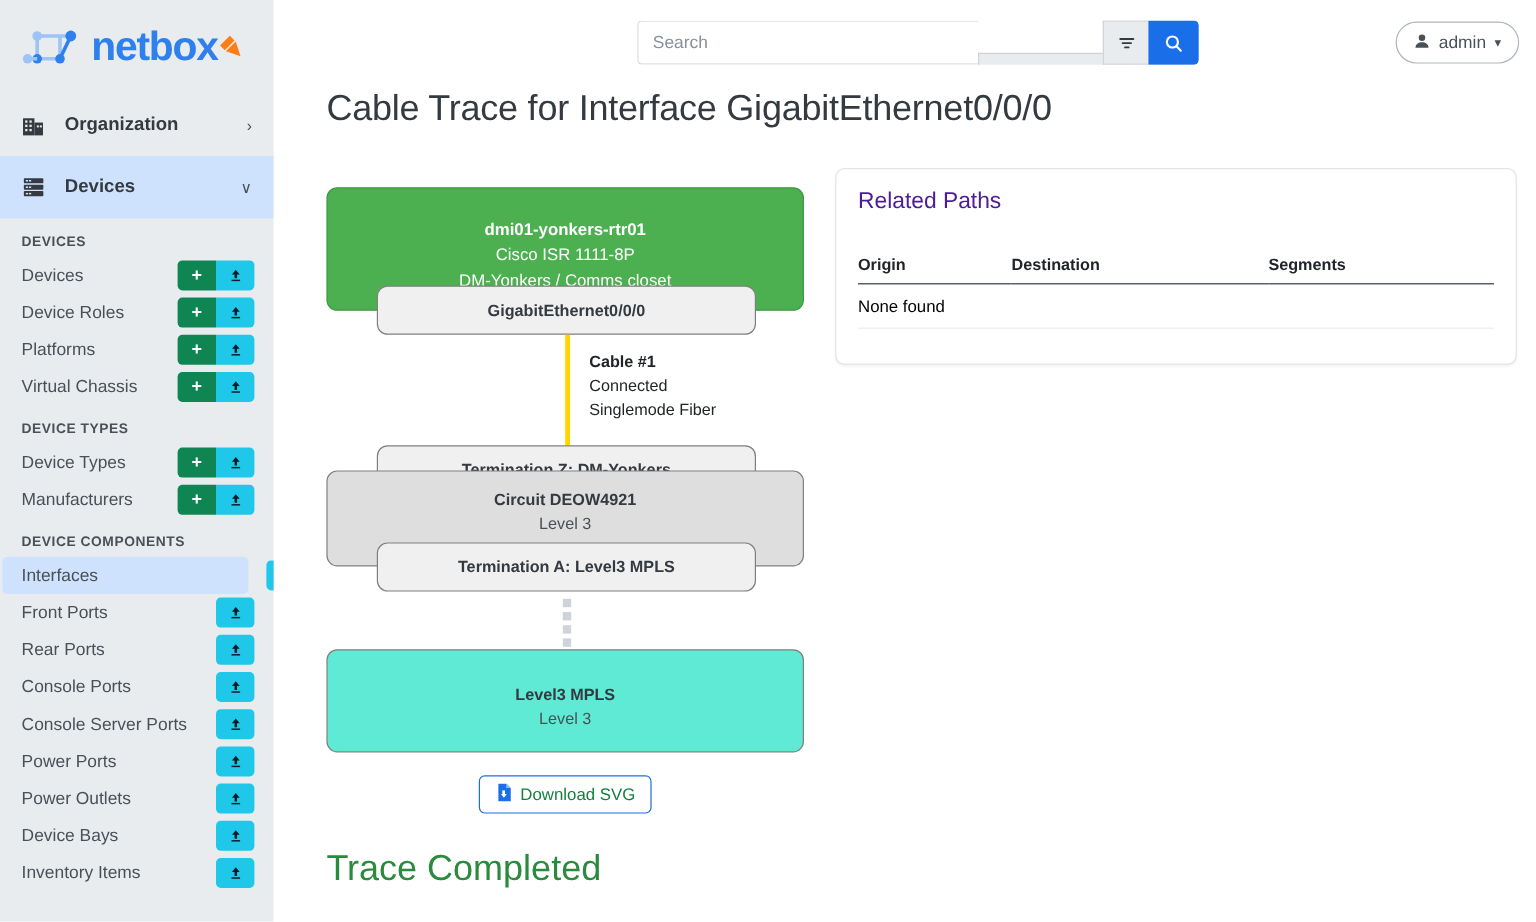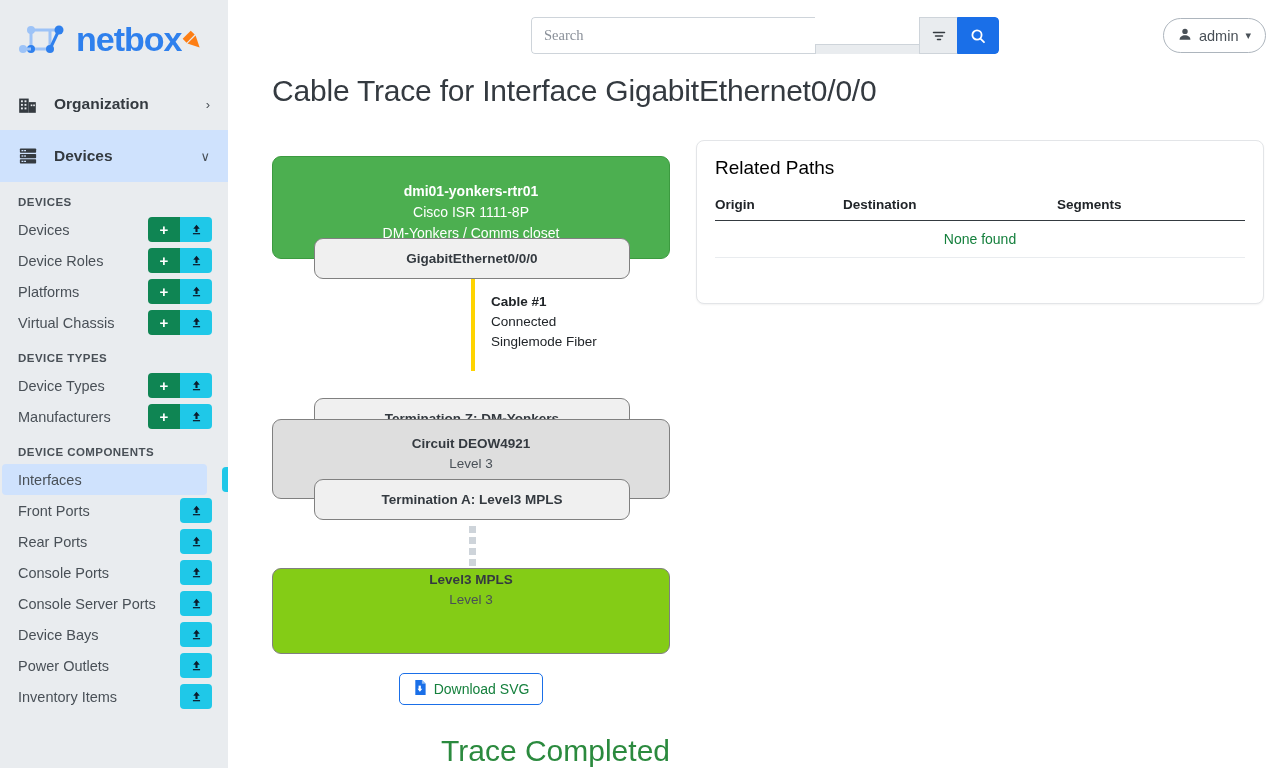--- a/index.html
+++ b/index.html
@@ -82,21 +82,21 @@
   .search-wrap {
     position: absolute; left: 275px; top: 17px;
     display: flex; height: 37px;
     border-radius: 4px; overflow: hidden;
   }
   .search-input {
     width: 284px; height: 37px;
     border: 1px solid #ced4da; border-right: none;
     border-radius: 4px 0 0 4px;
     padding: 0 12px; font-size: 14.5px; color: #212529;
-    font-family: Liberation Serif, serif;
+    font-family: Liberation Sans, sans-serif;
     outline: none; background: #fff;
   }
   .search-input::placeholder { color: #8a9099; }
   .search-scope {
     display: flex; align-items: center; justify-content: center;
     min-width: 104px; padding: 0 14px; height: 37px;
     background: #e9ecef; border: 1px solid #ced4da; border-right: none;
     font-size: 14.5px; color: #212529; cursor: pointer; margin-top: 27px;
   }
   .search-filter {
@@ -143,21 +143,21 @@
   .node-device .n2 { font-size: 14px; font-weight: 400; line-height: 21px; }
   .node-device .n3 { font-size: 14px; font-weight: 400; line-height: 21px; }
   .node-term {
     width: 316px; height: 41px; margin: 0 auto;
     background: #f0f0f0;
     display: flex; align-items: center; justify-content: center;
     font-size: 13.5px; font-weight: 700; color: #343a40;
   }
   .overlap-up { margin-top: -21px; }
   .cable-seg {
-    position: relative; height: 119px; width: 398px;
+    position: relative; height: 92px; width: 398px;
   }
   .cable-line {
     position: absolute; left: 199px; top: 0;
     width: 4px; height: 92px; background: #ffd400;
   }
   .cable-label {
     position: absolute; left: 219px; top: 13px;
     text-align: left;
   }
   .cable-label .cl1 { font-size: 13.5px; font-weight: 700; color: #212529; line-height: 20px; }
@@ -172,57 +172,58 @@
   .node-circuit .c2 { font-size: 13.5px; font-weight: 400; color: #495057; line-height: 20px; }
   .dot-seg {
     position: relative; height: 48px; width: 398px;
   }
   .dot-seg i {
     position: absolute; left: 197px;
     width: 7px; height: 7px; background: #ced4da; display: block;
   }
   .node-provider {
     width: 398px; height: 86px;
-    background: #84cc16;
+    background: #5eead4;
+    padding-top: 26px;
   }
   .node-provider .p1 { font-size: 13.5px; font-weight: 700; color: #343a40; line-height: 21px; }
   .node-provider .p2 { font-size: 13.5px; font-weight: 400; color: #495057; line-height: 20px; }
   .dl-wrap { width: 398px; text-align: center; margin-top: 19px; }
   .dl-btn {
     display: inline-flex; align-items: center; gap: 7px;
     height: 32px; padding: 0 13px;
     border: 1px solid #1a6fe8; border-radius: 5px;
     background: #fff; color: #15803d;
     font-size: 14px; cursor: pointer;
     font-family: "Liberation Sans", sans-serif;
   }
   .trace-done {
-    width: 398px; text-align: right;
+    width: 398px; text-align: left;
     margin-top: 29px;
     font-size: 30px; color: #2b8a3e;
   }
   
   .card {
     position: absolute; left: 696px; top: 140px;
     width: 568px; height: 164px;
     background: #fff;
     border: 1px solid #e3e5e8;
     border-radius: 8px;
     box-shadow: 0 1px 2px rgba(0,0,0,.05);
     padding: 16px 18px;
   }
-  .card-title { font-size: 19px; color: #000000; font-weight: 400; margin-bottom: 18px; }
+  .card-title { font-size: 19px; color: #4c1d95; font-weight: 400; margin-bottom: 34px; }
   .rp-table { width: 100%; border-collapse: collapse; }
   .rp-table th {
     text-align: left; font-size: 13.5px; font-weight: 700; color: #212529;
     padding: 0 0 8px 0; border-bottom: 1.5px solid #343a40;
   }
   .rp-table td {
-    font-size: 14px; color: #15803d;
-    padding: 10px 0; border-bottom: 1px solid #e9ecef; text-align: center;
+    font-size: 14px; color: #000000;
+    padding: 10px 0; border-bottom: 1px solid #e9ecef;
   }
   .col-origin { width: 128px; }
   .col-dest { width: 214px; }
 </style>
 </head>
 <body>
 
 <div class="sidebar">
 
   <div class="brand">
@@ -405,32 +406,43 @@
         <span class="btn-pair">
           <span class="mini-btn mini-imp solo">
             <svg width="13" height="13" viewBox="0 0 16 16" fill="#0b1b2b">
               <path d="M8 2.2 12 7H9.3v4H6.7V7H4z"></path>
               <rect x="3.6" y="12.4" width="8.8" height="1.5"></rect>
             </svg>
           </span>
         </span>
       </div>
       <div class="nav-item">
+        <span class="label">Power Ports</span>
+        <span class="btn-pair">
+          <span class="mini-btn mini-imp solo">
+            <svg width="13" height="13" viewBox="0 0 16 16" fill="#0b1b2b">
+              <path d="M8 2.2 12 7H9.3v4H6.7V7H4z"></path>
+              <rect x="3.6" y="12.4" width="8.8" height="1.5"></rect>
+            </svg>
+          </span>
+        </span>
+      </div>
+      <div class="nav-item">
+        <span class="label">Power Outlets</span>
+        <span class="btn-pair">
+          <span class="mini-btn mini-imp solo">
+            <svg width="13" height="13" viewBox="0 0 16 16" fill="#0b1b2b">
+              <path d="M8 2.2 12 7H9.3v4H6.7V7H4z"></path>
+              <rect x="3.6" y="12.4" width="8.8" height="1.5"></rect>
+            </svg>
+          </span>
+        </span>
+      </div>
+      <div class="nav-item">
         <span class="label">Device Bays</span>
-        <span class="btn-pair">
-          <span class="mini-btn mini-imp solo">
-            <svg width="13" height="13" viewBox="0 0 16 16" fill="#0b1b2b">
-              <path d="M8 2.2 12 7H9.3v4H6.7V7H4z"></path>
-              <rect x="3.6" y="12.4" width="8.8" height="1.5"></rect>
-            </svg>
-          </span>
-        </span>
-      </div>
-      <div class="nav-item">
-        <span class="label">Power Outlets</span>
         <span class="btn-pair">
           <span class="mini-btn mini-imp solo">
             <svg width="13" height="13" viewBox="0 0 16 16" fill="#0b1b2b">
               <path d="M8 2.2 12 7H9.3v4H6.7V7H4z"></path>
               <rect x="3.6" y="12.4" width="8.8" height="1.5"></rect>
             </svg>
           </span>
         </span>
       </div>
       <div class="nav-item">

